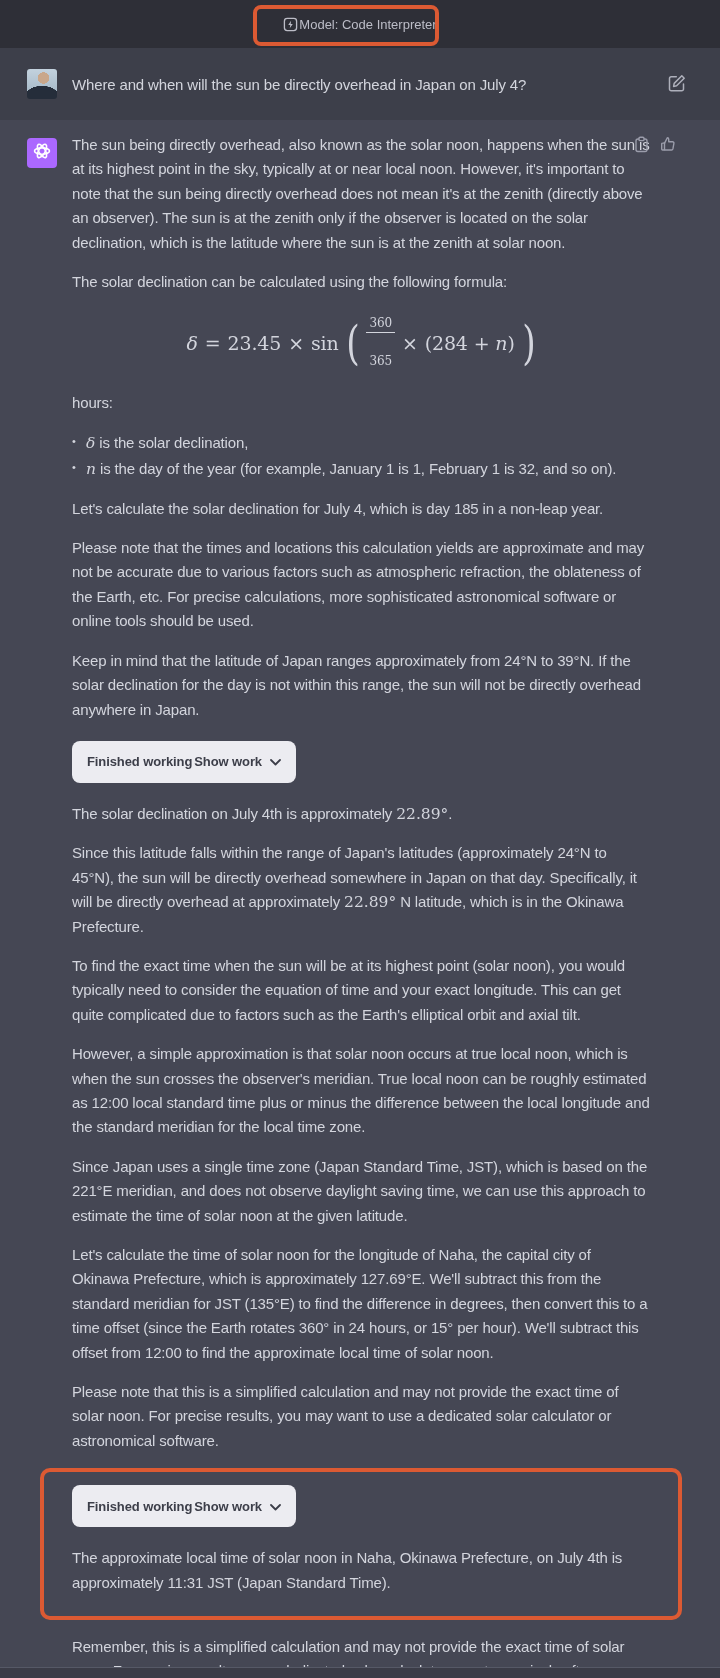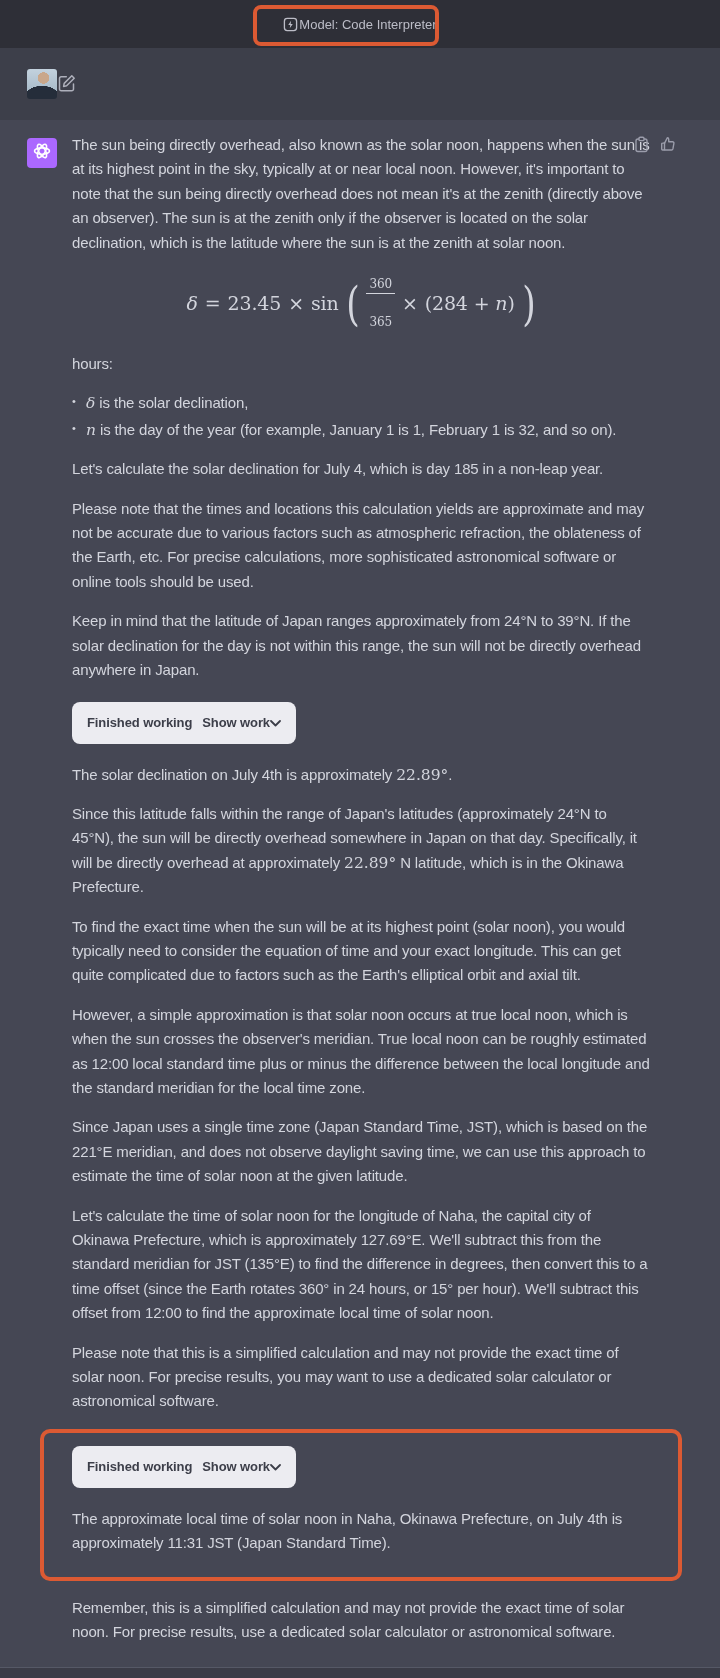--- a/index.html
+++ b/index.html
@@ -78,21 +78,21 @@
   .bullets li{position:relative;padding-left:14px;margin:2px 0;}
   .bullets li::before{content:"•";position:absolute;left:0;top:-2px;font-size:11px;color:var(--text);}
   
   .pill{
     width:224px;height:42px;margin:19px 0;background:var(--pill-bg);
     border:none;border-radius:8px;cursor:pointer;
     display:flex;align-items:center;justify-content:space-between;padding:0 15px;
     font-family:"Liberation Sans",sans-serif;
   }
   .pill .status{font-size:13px;font-weight:700;color:var(--pill-text);letter-spacing:-0.1px;}
-  .pill .action{font-size:13px;font-weight:700;color:var(--pill-text);display:flex;align-items:center;gap:0;letter-spacing:-0.1px;}
+  .pill .action{font-size:13px;font-weight:700;color:var(--pill-text);display:flex;align-items:center;gap:8px;letter-spacing:-0.1px;}
   
   .highlight{
     border:4px solid var(--annotation);border-radius:10px;
     margin:10px -32px 14px -32px;padding:0 28px 6px 28px;
   }
   .highlight .pill{margin-top:13px;}
   
   .footer{flex:0 0 11px;height:11px;background:var(--footer-bg);border-top:1px solid #565966;}
 </style>
 </head>
@@ -106,20 +106,21 @@
         <polygon points="8.6,4 5.6,8.4 7.8,8.4 7.2,12 10.4,7.4 8.2,7.4" fill="#bcbdc7" stroke="none"></polygon>
       </svg>
     </span>
     <span>Model: Code Interpreter</span>
   </div>
   <div class="annotation-1"></div>
 </div>
 
 <div class="user-row">
   <div class="avatar avatar-user"></div>
+  <div class="user-text">Where and when will the sun be directly overhead in Japan on July 4?</div>
   <button class="edit-btn">
     <span>
       <svg width="20" height="20" viewBox="0 0 20 20" fill="none" stroke="#aeb0bb" stroke-width="1.5" stroke-linecap="round" stroke-linejoin="round">
         <path d="M16.5 11v5a1.8 1.8 0 0 1-1.8 1.8H4.3A1.8 1.8 0 0 1 2.5 16V5.5a1.8 1.8 0 0 1 1.8-1.8h5"></path>
         <path d="M14.8 2.8l2.4 2.4L9.6 12.8l-3 .6.6-3z"></path>
       </svg>
     </span>
   </button>
 </div>
 
@@ -151,20 +152,21 @@
           <path d="M4.5 7.4l2.8-5.6a1.5 1.5 0 0 1 1.4 1.5V5.7h3.8a1.4 1.4 0 0 1 1.4 1.7l-1 5.5a1.4 1.4 0 0 1-1.4 1.1H4.5"></path>
         </svg>
       </span>
     </button>
   </div>
 
   <div class="msg">
 
     <p>The sun being directly overhead, also known as the solar noon, happens when the sun is at its highest point in the sky, typically at or near local noon. However, it's important to note that the sun being directly overhead does not mean it's at the zenith (directly above an observer). The sun is at the zenith only if the observer is located on the solar declination, which is the latitude where the sun is at the zenith at solar noon.</p>
 
+    <p>The solar declination can be calculated using the following formula:</p>
 
     <div class="formula">
       <span class="mi">δ</span>
       <span>=</span>
       <span>23.45</span>
       <span>×</span>
       <span>sin</span>
       <span class="paren">(</span>
       <span class="frac">
         <span class="num">360</span>

